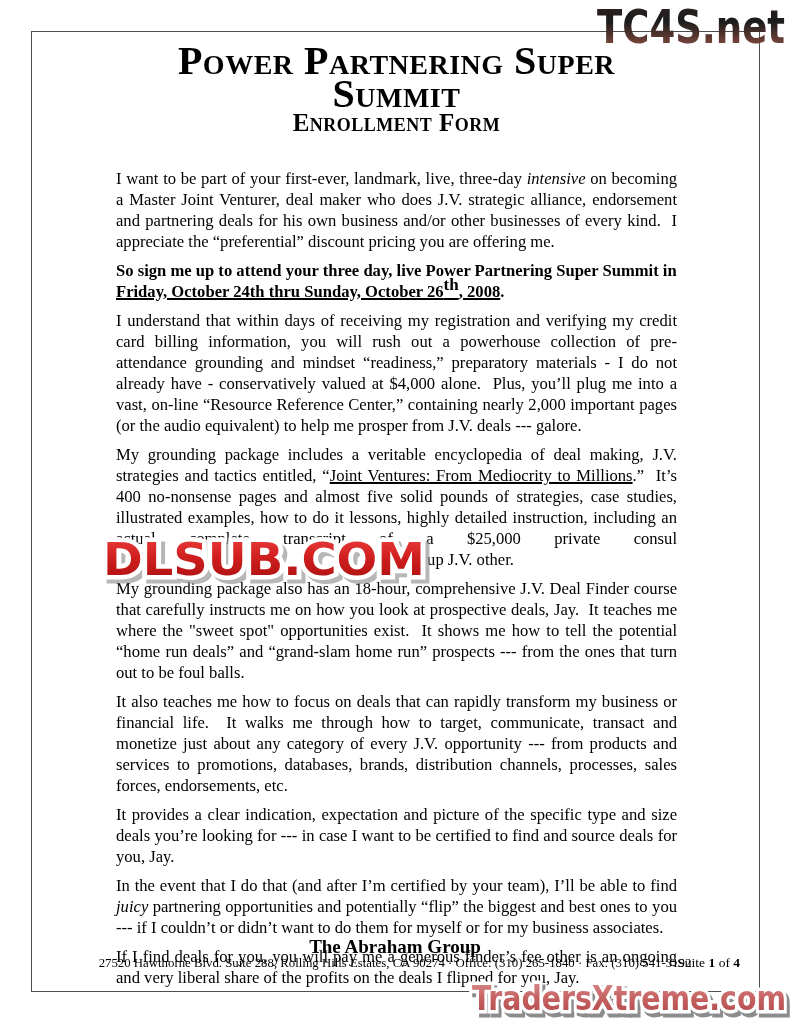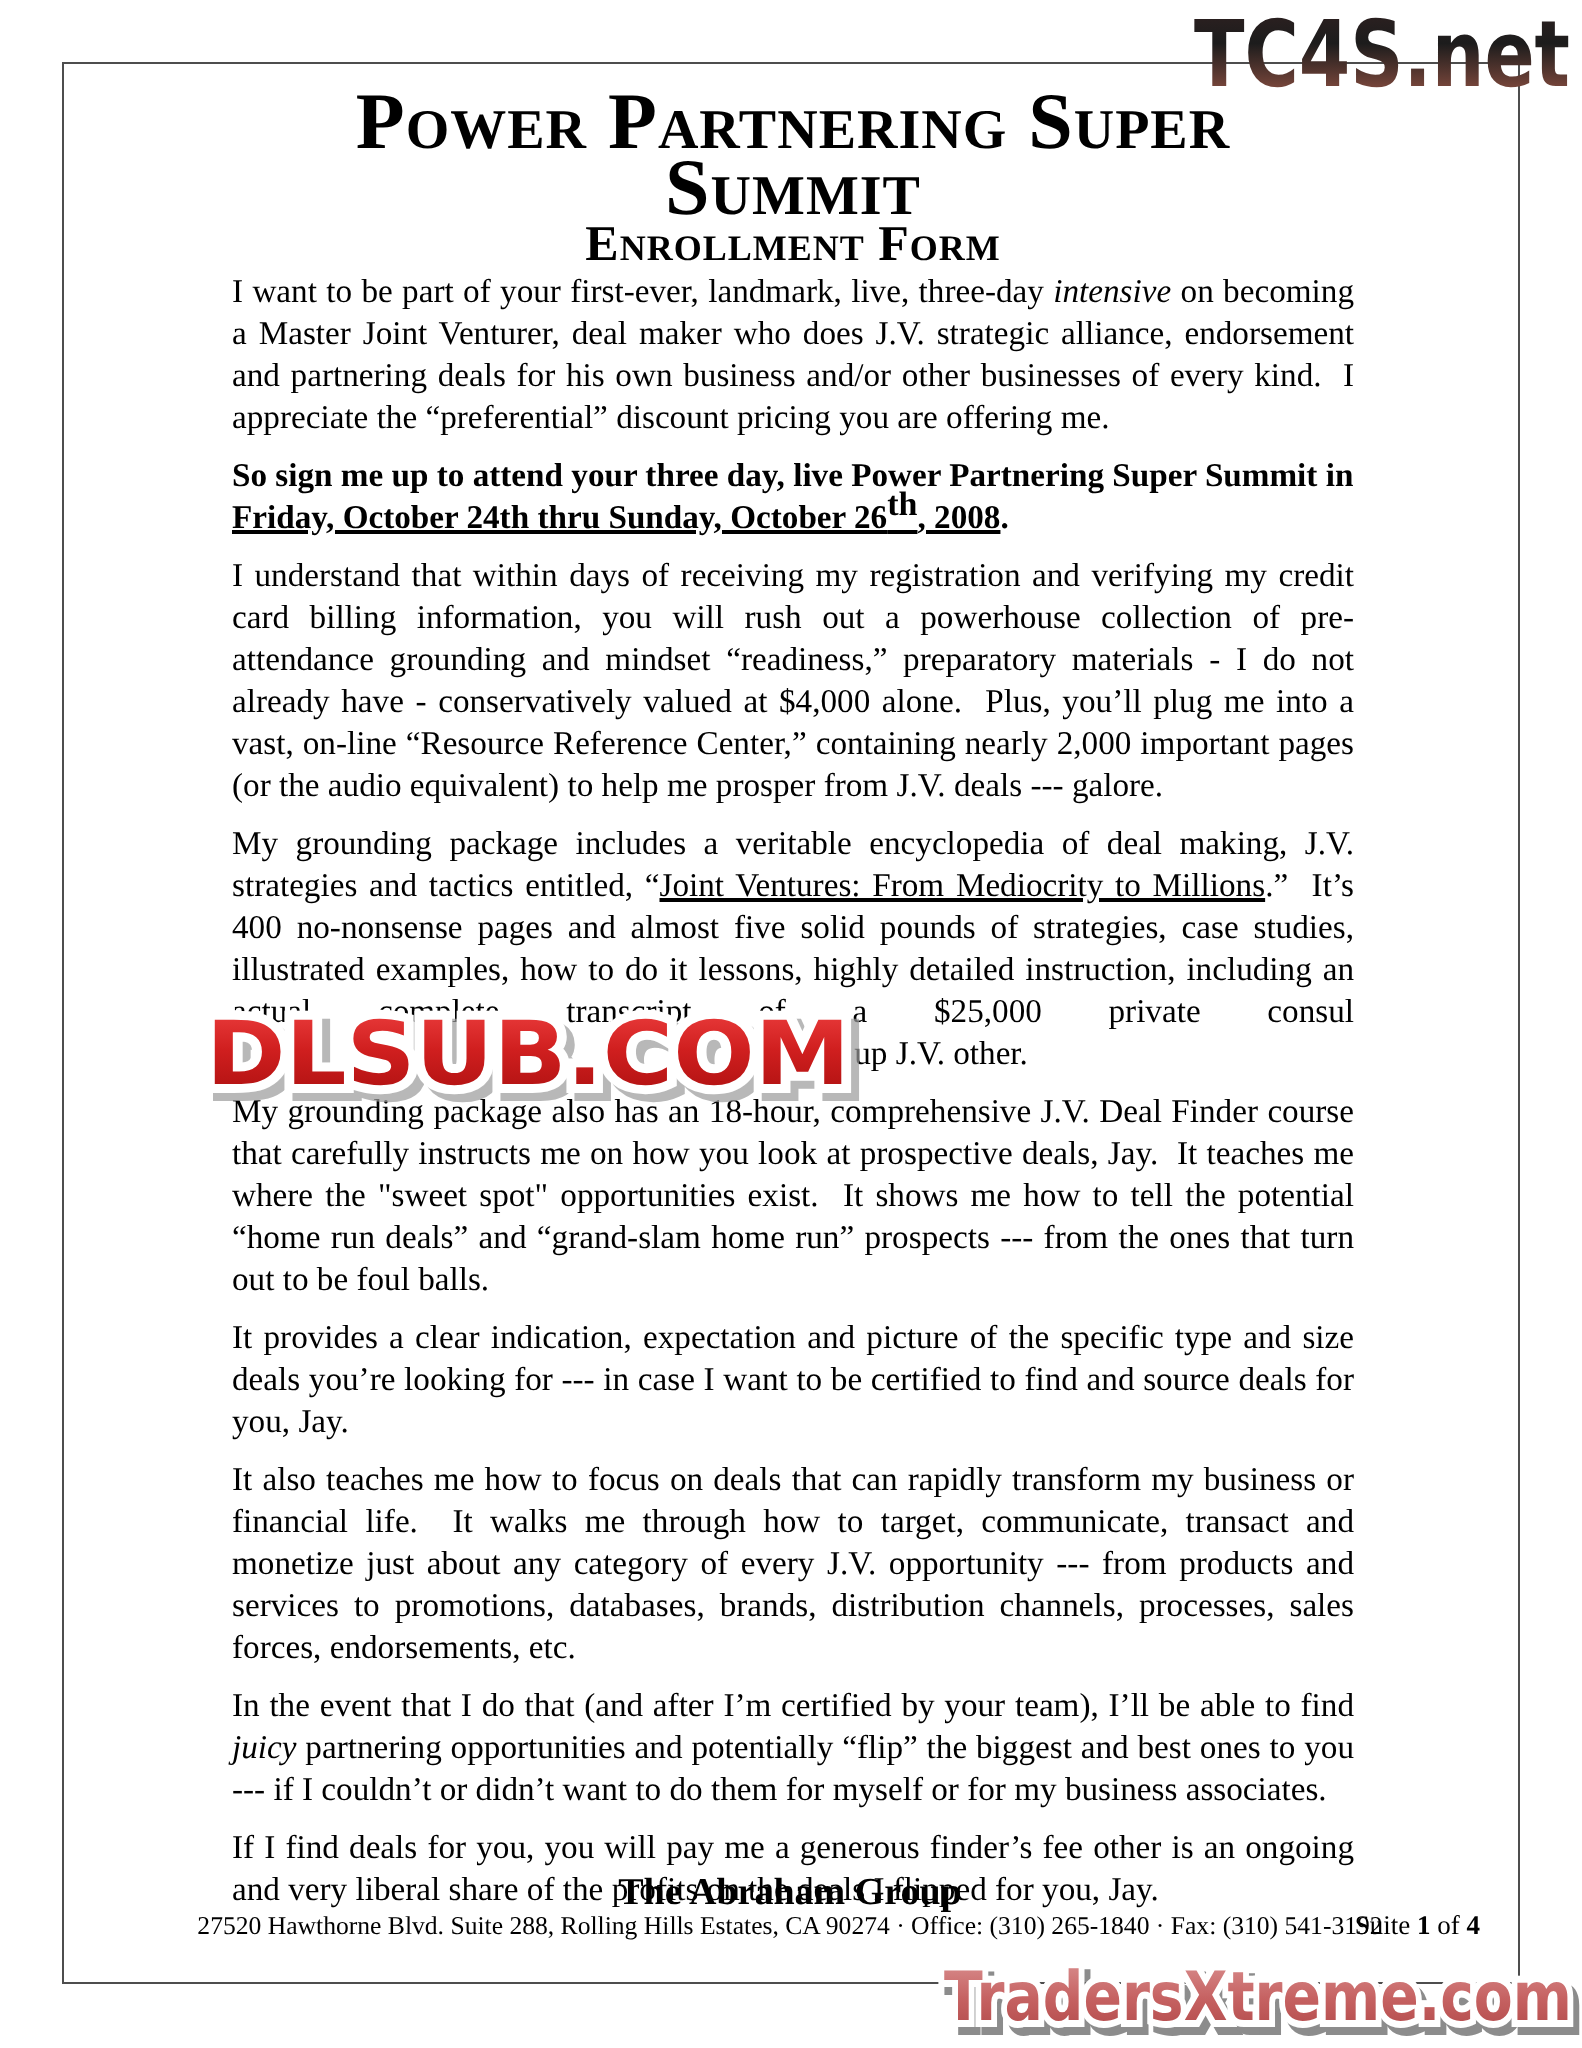--- a/index.html
+++ b/index.html
@@ -18,21 +18,21 @@
     margin:0;font-size:40px;line-height:33px;font-weight:bold;
     font-variant:small-caps;text-align:center;letter-spacing:0.5px;
   }
   .doc-subtitle{
     margin:1px 0 0;font-size:25px;line-height:24px;font-weight:bold;
     font-variant:small-caps;text-align:center;letter-spacing:0.5px;
   }
   .para{
     font-size:16.6px;line-height:21px;text-align:justify;margin:0 0 8px;
   }
-  .first-para{}
+  .first-para{margin-top:33px;}
   .signup-block{
     font-size:16.6px;line-height:21px;font-weight:bold;text-align:left;margin:0 0 8px;
   }
   .signup-block .row{display:block;}
   .u{text-decoration:underline;text-decoration-thickness:1.5px;}
   sup{font-size:17px;line-height:0;vertical-align:super;}
   em{font-style:italic;}
   .wm-spacer{
     display:inline-block;width:295px;height:2px;position:relative;vertical-align:baseline;
   }
@@ -91,23 +91,23 @@
           <stop offset="0.45" stop-color="#d01f1f"></stop>
           <stop offset="1" stop-color="#a80e0e"></stop>
         </linearGradient>
       </defs>
       <text class="wm-text" x="176" y="50" font-size="44" text-anchor="middle" textLength="322" lengthAdjust="spacingAndGlyphs" fill="#9a9a9a" stroke="#9a9a9a" stroke-width="9" paint-order="stroke" opacity="0.7">DLSUB.COM</text>
       <text class="wm-text" x="172" y="46" font-size="44" text-anchor="middle" textLength="322" lengthAdjust="spacingAndGlyphs" fill="url(#dlGrad)" stroke="#ffffff" stroke-width="9" paint-order="stroke">DLSUB.COM</text>
     </svg></span></span><span>et up J.V. other.</span></p>
 
   <p class="para"><span>My grounding package also has an 18-hour, comprehensive J.V. Deal Finder course that carefully instructs me on how you look at prospective deals, Jay.&nbsp; It teaches me where the "sweet spot" opportunities exist.&nbsp; It shows me how to tell the potential “home run deals” and “grand-slam home run” prospects --- from the ones that turn out to be foul balls.</span></p>
 
+  <p class="para"><span>It also teaches me how to focus on deals that can rapidly transform my business or financial life.&nbsp; It walks me through how to target, communicate, transact and monetize just about any category of every J.V. opportunity --- from products and services to promotions, databases, brands, distribution channels, processes, sales forces, endorsements, etc.</span></p>
+
   <p class="para"><span>It provides a clear indication, expectation and picture of the specific type and size deals you’re looking for --- in case I want to be certified to find and source deals for you, Jay.</span></p>
-
-  <p class="para"><span>It also teaches me how to focus on deals that can rapidly transform my business or financial life.&nbsp; It walks me through how to target, communicate, transact and monetize just about any category of every J.V. opportunity --- from products and services to promotions, databases, brands, distribution channels, processes, sales forces, endorsements, etc.</span></p>
 
   <p class="para"><span>In the event that I do that (and after I’m certified by your team), I’ll be able to find </span><em>juicy</em><span> partnering opportunities and potentially “flip” the biggest and best ones to you --- if I couldn’t or didn’t want to do them for myself or for my business associates.</span></p>
 
   <p class="para"><span>If I find deals for you, you will pay me a generous finder’s fee other is an ongoing and very liberal share of the profits on the deals I flipped for you, Jay.</span></p>
 
 </div>
 
 <div class="footer">
   <p class="footer-company">The Abraham Group</p>
   <p class="footer-address">27520 Hawthorne Blvd. Suite 288, Rolling Hills Estates, CA 90274 · Office: (310) 265-1840 · Fax: (310) 541-3192</p>

